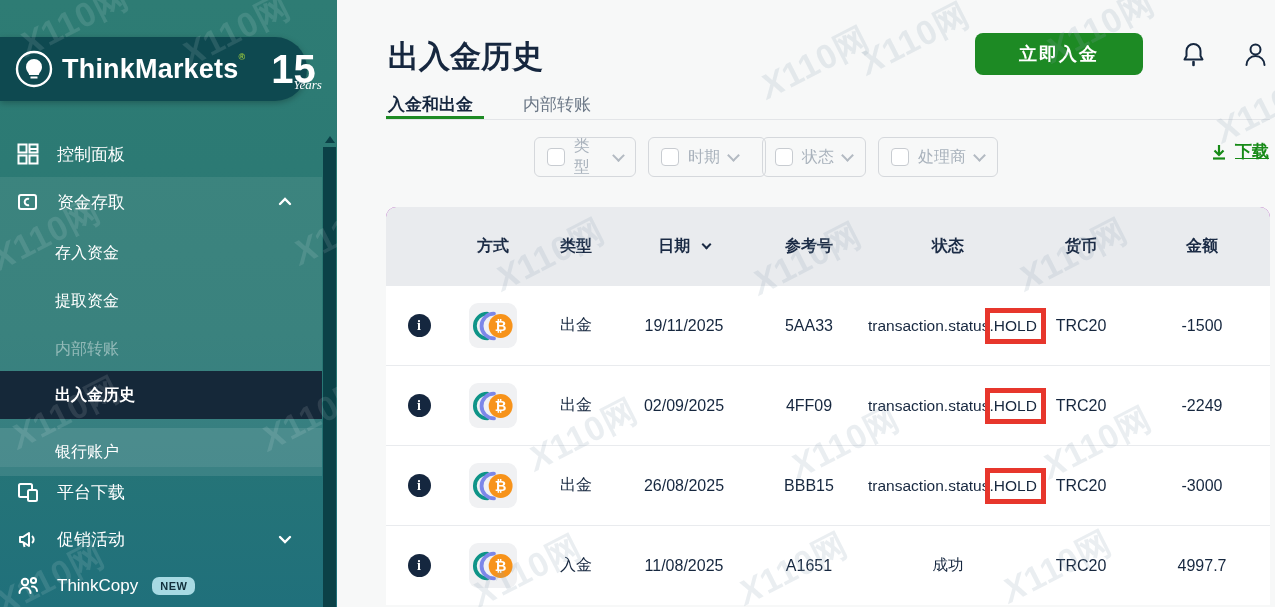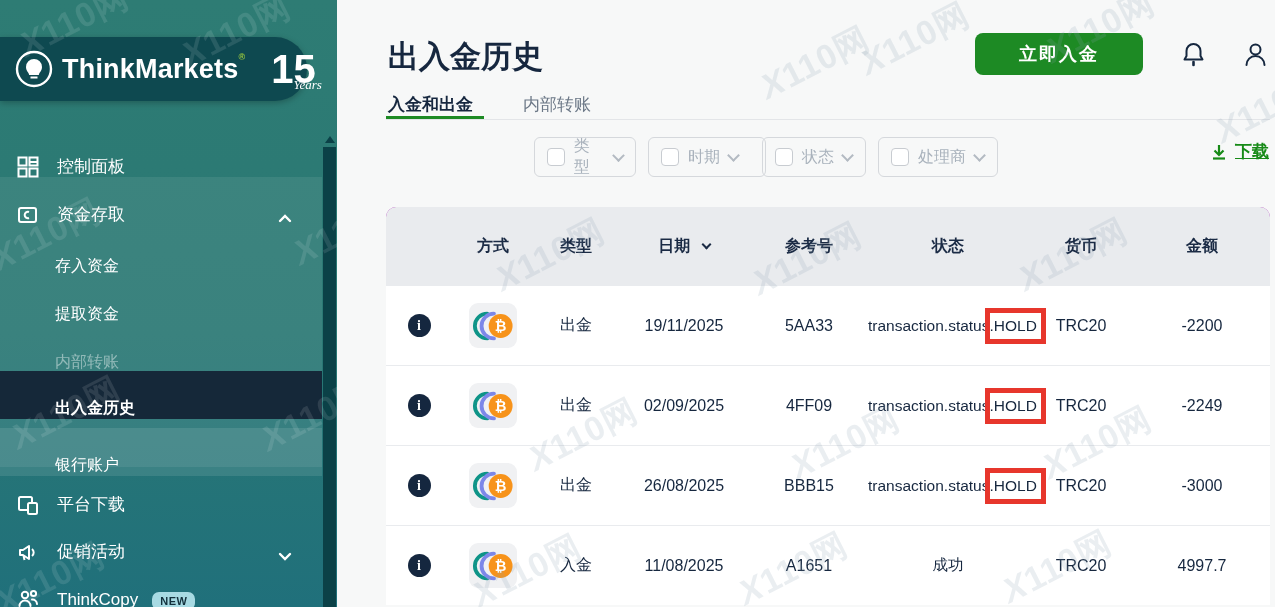--- a/index.html
+++ b/index.html
@@ -17,21 +17,21 @@
   .logo-word .mk { color:#ffffff; }
   .logo-reg { font-size:9px; color:#9bcb3d; vertical-align:top; position:relative; top:-2px;}
   .logo-div { width:2px; height:38px; background:rgba(255,255,255,.45); margin:0 12px 0 14px; }
   .anniv { position:relative; color:#fff; }
   .anniv .n15 { font-size:40px; font-weight:700; line-height:1; }
   .anniv .yrs { position:absolute; right:-6px; bottom:-4px; font-family:"Liberation Serif",serif;
                 font-style:italic; font-size:13px; color:#fff; }
 
   .nav { position:absolute; left:0; top:0; width:322px; height:607px; }
   .nav-group-bg { position:absolute; left:0; top:177px; width:322px; height:290px; background:rgba(255,255,255,.08); }
-  .nav-item { position:absolute; left:0; width:322px; height:48px; display:flex; align-items:flex-end;
+  .nav-item { position:absolute; left:0; width:322px; height:48px; display:flex; align-items:center;
               color:#fff; font-size:17px; cursor:pointer; }
   .nav-item .nicon { width:22px; height:22px; margin:0 18px 0 17px; flex:0 0 auto; }
   .nav-item.sub { padding-left:55px; font-size:16px; }
   .nav-item .chev { position:absolute; right:30px; width:14px; height:14px; }
   .nav-item.disabled { color:rgba(255,255,255,.45); }
   .nav-item.active { background:#152839; font-weight:700; }
   .nav-item.lighter { background:rgba(255,255,255,.10);margin-top:9px; }
   .new-badge { margin-left:14px; background:#a7dae3; color:#12303c; font-size:11px; font-weight:700;
                padding:3px 8px; border-radius:7px; letter-spacing:.5px; }
 
@@ -294,21 +294,21 @@
             <circle cx="30" cy="18" r="12.5" fill="#f7931a"></circle>
             <text x="30" y="23.5" text-anchor="middle" font-size="15" font-weight="bold" fill="#ffffff">₿</text>
           </svg>
             </span>
           </div>
         <div class="cell">出金</div>
         <div class="cell">19/11/2025</div>
         <div class="cell">5AA33</div>
         <div class="cell status-cell"><span>transaction.status.</span><span class="hold-boxed">HOLD</span></div>
         <div class="cell">TRC20</div>
-        <div class="cell">-2200</div>
+        <div class="cell">-1500</div>
       </div>
 
       <div class="tgrid trow">
         <div class="cell cell-flex">
             <span class="info-ic">i</span>
           </div>
         <div class="cell cell-flex">
             <span class="method-tile">
           <svg width="42" height="36" viewBox="0 0 44 36">
             <path d="M16 5 a13 13 0 0 0 0 26" fill="none" stroke="#0e9488" stroke-width="4" stroke-linecap="round"></path>

